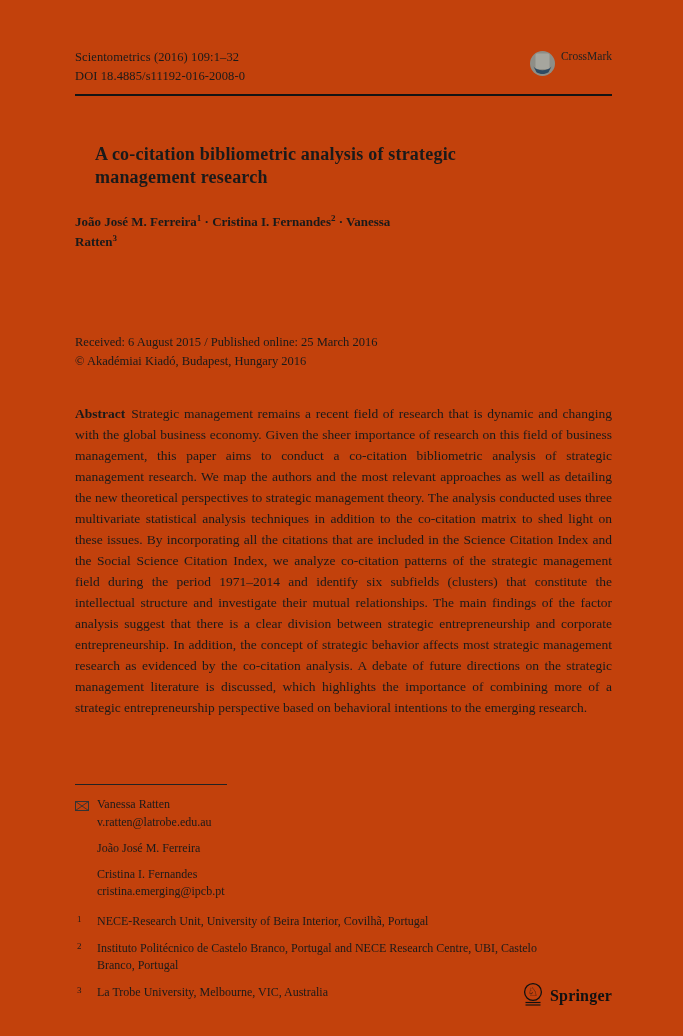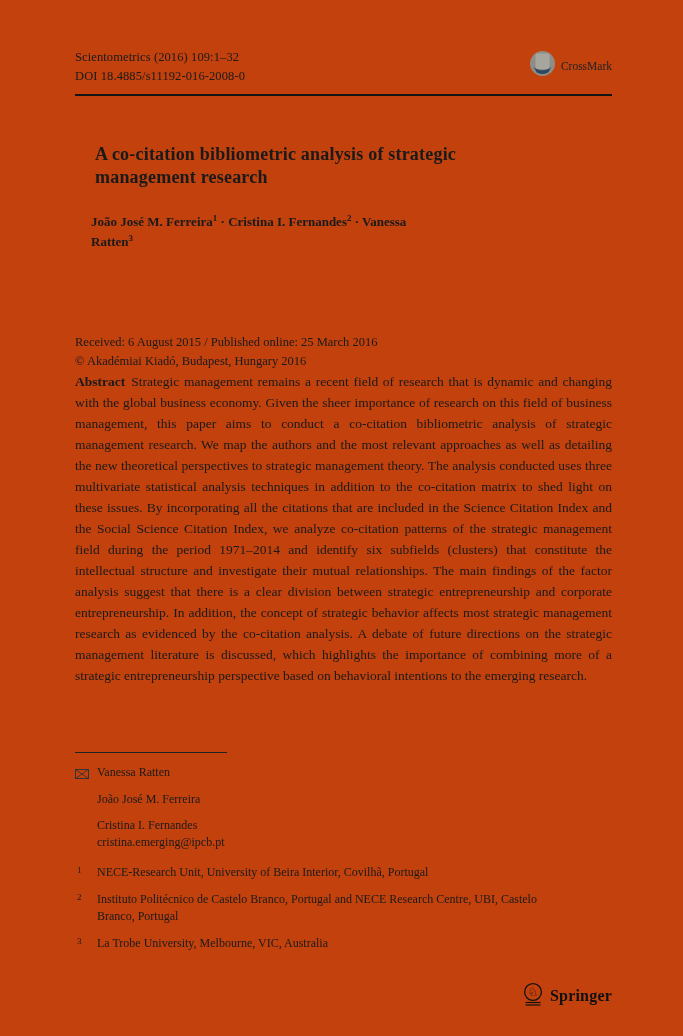--- a/index.html
+++ b/index.html
@@ -12,49 +12,49 @@
     background: #c2410c;
     color: #1a1a1a;
     font-family: "Liberation Serif", "DejaVu Serif", serif;
     padding: 48px 71px 0 75px;
     overflow: hidden;
   }
 
   
   .header { display: flex; justify-content: space-between; align-items: flex-start; }
   .header-left { font-size: 12.5px; line-height: 1.5; letter-spacing: 0.1px; }
-  .crossmark { display: flex; align-items: center; gap: 5px; margin-top: 2px; cursor: pointer; }
+  .crossmark { display: flex; gap: 5px; margin-top: 2px; cursor: pointer; }
   .crossmark-label { font-size: 11.5px; color: #222; }
   .header-rule { border: 0; border-top: 2.5px solid #141414; margin-top: 8px; }
 
   
   .title {
     margin-top: 47px;
     font-size: 18px;
     font-weight: bold;
     line-height: 1.3;
     max-width: 445px;
     letter-spacing: 0.2px;
     margin-left: 20px;
   }
   .authors {
     margin-top: 23px;
     font-size: 13px;
     font-weight: bold;
     line-height: 1.5;
     max-width: 360px;
-    margin-left: 16px;
   }
   .authors sup { font-size: 9px; line-height: 0; }
 
   
   .dates { margin-top: 82px; font-size: 12.5px; line-height: 1.5; }
 
   
   .abstract {
+    margin-top: 32px;
     font-size: 13.5px;
     line-height: 1.56;
     text-align: justify;
   }
   .abs-label { font-weight: bold; padding-right: 6px; }
 
   
   .footnote-rule { border: 0; border-top: 1px solid #222; width: 152px; margin: 66px 0 0 0; }
   .correspondence { margin-top: 11px; }
   .corr-entry { position: relative; padding-left: 22px; margin-bottom: 9px; font-size: 12px; line-height: 1.42; }
@@ -108,20 +108,21 @@
 
   <div class="correspondence">
     <div class="corr-entry">
         <span class="corr-icon">
           <svg width="14" height="10" viewBox="0 0 14 10">
             <rect x="0.5" y="0.5" width="13" height="9" fill="none" stroke="#333" stroke-width="1"></rect>
             <path d="M0.5 0.5 L13.5 9.5 M13.5 0.5 L0.5 9.5" stroke="#333" stroke-width="0.9" fill="none"></path>
           </svg>
         </span>
         <div>Vanessa Ratten</div>
+        <div>v.ratten@latrobe.edu.au</div>
       </div>
       <div class="corr-entry">
 
         <div>João José M. Ferreira</div>
       </div>
       <div class="corr-entry">
 
         <div>Cristina I. Fernandes</div>
         <div>cristina.emerging@ipcb.pt</div>
       </div>

